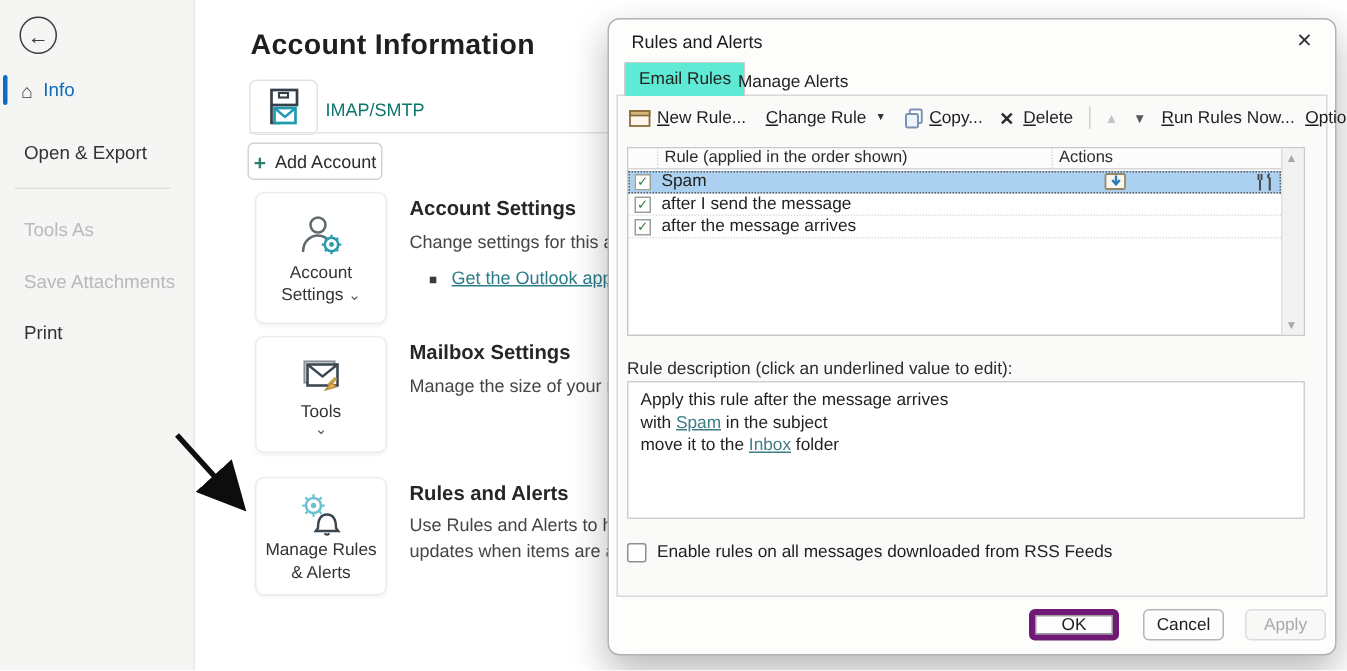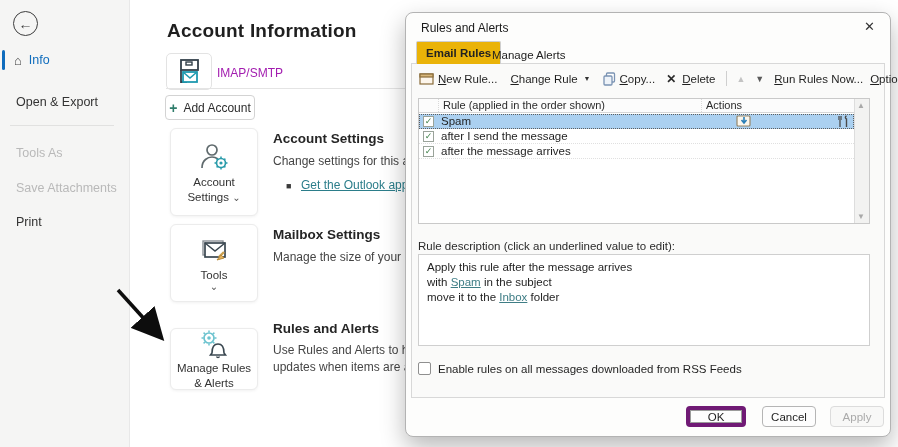--- a/index.html
+++ b/index.html
@@ -15,46 +15,46 @@
   .nav-item.active { color:#0f6cbd; }
   .nav-item.disabled { color:#b9b9b9; }
   .home-ico { margin-left:14px; margin-right:7px; font-size:13px; color:#3f3f3f; }
   .nav-label.indent { margin-left:16px; }
   .nav-label.after-icon { margin-left:0; }
   .side-divider { position:absolute; left:10px; top:125px; width:104px; height:1px; background:#e1e1e0; }
 
   
   .main-title { position:absolute; left:167px; top:20px; font-size:19px; font-weight:bold; color:#1f1f1f; letter-spacing:.2px; z-index:1; }
   .imap-card { position:absolute; left:166px; top:53px; width:46px; height:37px; background:#fff; border:1px solid #e3e3e3; border-radius:5px; display:flex; align-items:center; justify-content:center; z-index:1; }
-  .imap-name { position:absolute; left:217px; top:66px; font-size:12px; color:#a21caf; z-index:1; }
+  .imap-name { position:absolute; left:217px; top:66px; font-size:12px; color:#0f766e; z-index:1; }
   .account-divider { position:absolute; left:166px; top:88px; width:540px; height:1px; background:#e4e4e4; z-index:1; }
   .add-account { position:absolute; left:165px; top:95px; width:90px; height:25px; background:#fff; border:1px solid #d3d3d3; border-radius:4px; display:flex; align-items:center; justify-content:center; gap:6px; font-size:12px; color:#2c2c2c; cursor:pointer; z-index:1; }
   .add-account .plus { color:#2f7d6b; font-size:14px; font-weight:bold; line-height:1; }
 
   .card { position:absolute; left:170px; width:88px; background:#fff; border:1px solid #ececec; border-radius:6px; box-shadow:0 1px 3px rgba(0,0,0,.06); display:flex; flex-direction:column; align-items:center; justify-content:center; gap:3px; font-size:11.5px; color:#333; text-align:center; cursor:pointer; z-index:1; }
   .card .caret { font-size:10px; color:#555; line-height:5px; }
   .card-account { top:128px; height:88px; }
   .card-tools { top:224px; height:78px; }
-  .card-rules { top:318px; height:62px;margin-top:10px; }
+  .card-rules { top:318px; height:79px; }
 
   .sec-head { position:absolute; left:273px; font-size:13.5px; font-weight:bold; color:#262626; z-index:1; }
   .sec-text { position:absolute; left:273px; font-size:12px; color:#454545; z-index:1; white-space:nowrap; }
   .sec-bullet { position:absolute; left:286px; top:181px; font-size:9px; color:#3a3a3a; z-index:1; }
   .sec-link { position:absolute; left:301px; top:178px; font-size:12px; color:#2b7d8a; text-decoration:underline; z-index:1; white-space:nowrap; cursor:pointer; }
 
   
   .anno-arrow { position:absolute; left:95px; top:268px; z-index:6; pointer-events:none; }
 
   
   .dialog { position:absolute; left:405px; top:12px; width:486px; height:425px; background:#fdfdfc; border:1px solid #b3b3b3; border-radius:8px; box-shadow:0 10px 24px rgba(0,0,0,.28); z-index:10; font-size:11.5px; }
   .dlg-title { position:absolute; left:15px; top:8px; font-size:12px; color:#1b1b1b; }
   .dlg-close { position:absolute; right:15px; top:6px; font-size:13px; color:#333; cursor:pointer; }
   .tab-page { position:absolute; left:5px; right:5px; top:50px; height:335px; background:#fafaf9; border:1px solid #d8d8d8; }
   .tab { position:absolute; top:28px; height:23px; display:flex; align-items:center; padding:0 9px; font-size:11.5px; color:#222; cursor:pointer; z-index:3; }
-  .tab.active { left:10px; background:#eab308; border:1px solid #cfcfcf; border-bottom:none; border-radius:2px 2px 0 0;font-weight:bold; }
+  .tab.active { left:10px; background:#5eead4; border:1px solid #cfcfcf; border-bottom:none; border-radius:2px 2px 0 0; }
   .tab.inactive { left:77px; top:30px; }
 
   .toolbar { position:absolute; left:13px; top:58px; display:flex; align-items:center; z-index:4; color:#1f1f1f; }
   .tb-item { display:flex; align-items:center; gap:4px; cursor:pointer; white-space:nowrap; }
   .accel { text-decoration:underline; }
   .tb-sep { width:1px; height:15px; background:#cfcfcf; margin:0 9px 0 11px; }
   .tri-up { color:#c3c3c3; font-size:9px; margin-right:10px; }
   .tri-down { color:#5a5a5a; font-size:9px; margin-right:10px; }
   .menu-caret { font-size:7px; color:#333; margin-left:2px; }
   .del-x { font-size:12px; font-weight:bold; color:#2b2b2b; margin-right:2px; }
@@ -72,21 +72,21 @@
   .row-check { width:11px; height:11px; margin-left:4px; background:#fff; border:1px solid #9aa39a; display:flex; align-items:center; justify-content:center; font-size:9px; color:#3e8048; line-height:1; }
   .row-name { margin-left:7px; flex:1; }
   .row-ico-folder { margin-right:86px; }
   .row-ico-wrench { margin-right:4px; }
 
   .desc-label { position:absolute; left:12px; top:227px; font-size:11.5px; color:#2b2b2b; }
   .desc-box { position:absolute; left:12px; top:241px; width:452px; height:92px; background:#fff; border:1px solid #cfcfcf; padding:5px 8px; font-size:11.5px; color:#1f1f1f; line-height:15px; }
   .desc-link { color:#3e7d85; text-decoration:underline; cursor:pointer; }
   .desc-indent { padding-left:10px; }
 
-  .rss-row { position:absolute; left:12px; top:349px; display:flex; align-items:center; gap:7px; font-size:11.5px; color:#1f1f1f; }
+  .rss-row { position:absolute; left:12px; top:349px; display:flex; gap:7px; font-size:11.5px; color:#1f1f1f; }
   .rss-box { width:13px; height:13px; background:#fff; border:1px solid #8f8f8f; border-radius:2px; cursor:pointer; }
 
   .dlg-btn { position:absolute; top:393px; height:21px; background:#fdfdfd; border:1px solid #b5b5b5; border-radius:4px; font-size:11.5px; color:#1f1f1f; display:flex; align-items:center; justify-content:center; cursor:pointer; font-family:"Liberation Sans", sans-serif; }
   .btn-ok { left:280px; width:60px; border:4px solid #701a75; box-shadow:inset 0 0 0 1px #9b9b9b; }
   .btn-cancel { left:356px; width:54px; }
   .btn-apply { left:424px; width:54px; color:#aaaaaa; border-color:#dcdcdc; background:#f8f8f7; cursor:default; }
 
   svg { display:block; }
 </style>
 </head>

